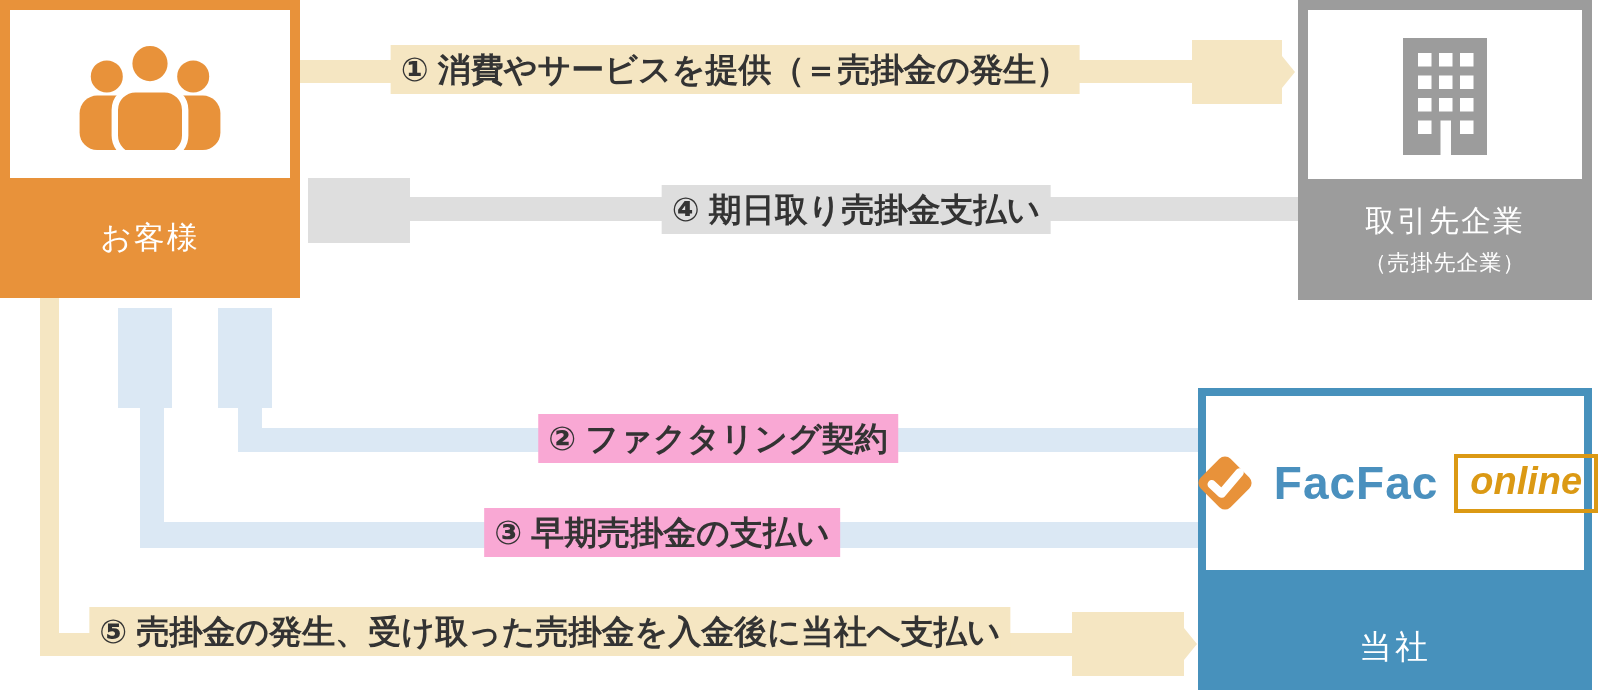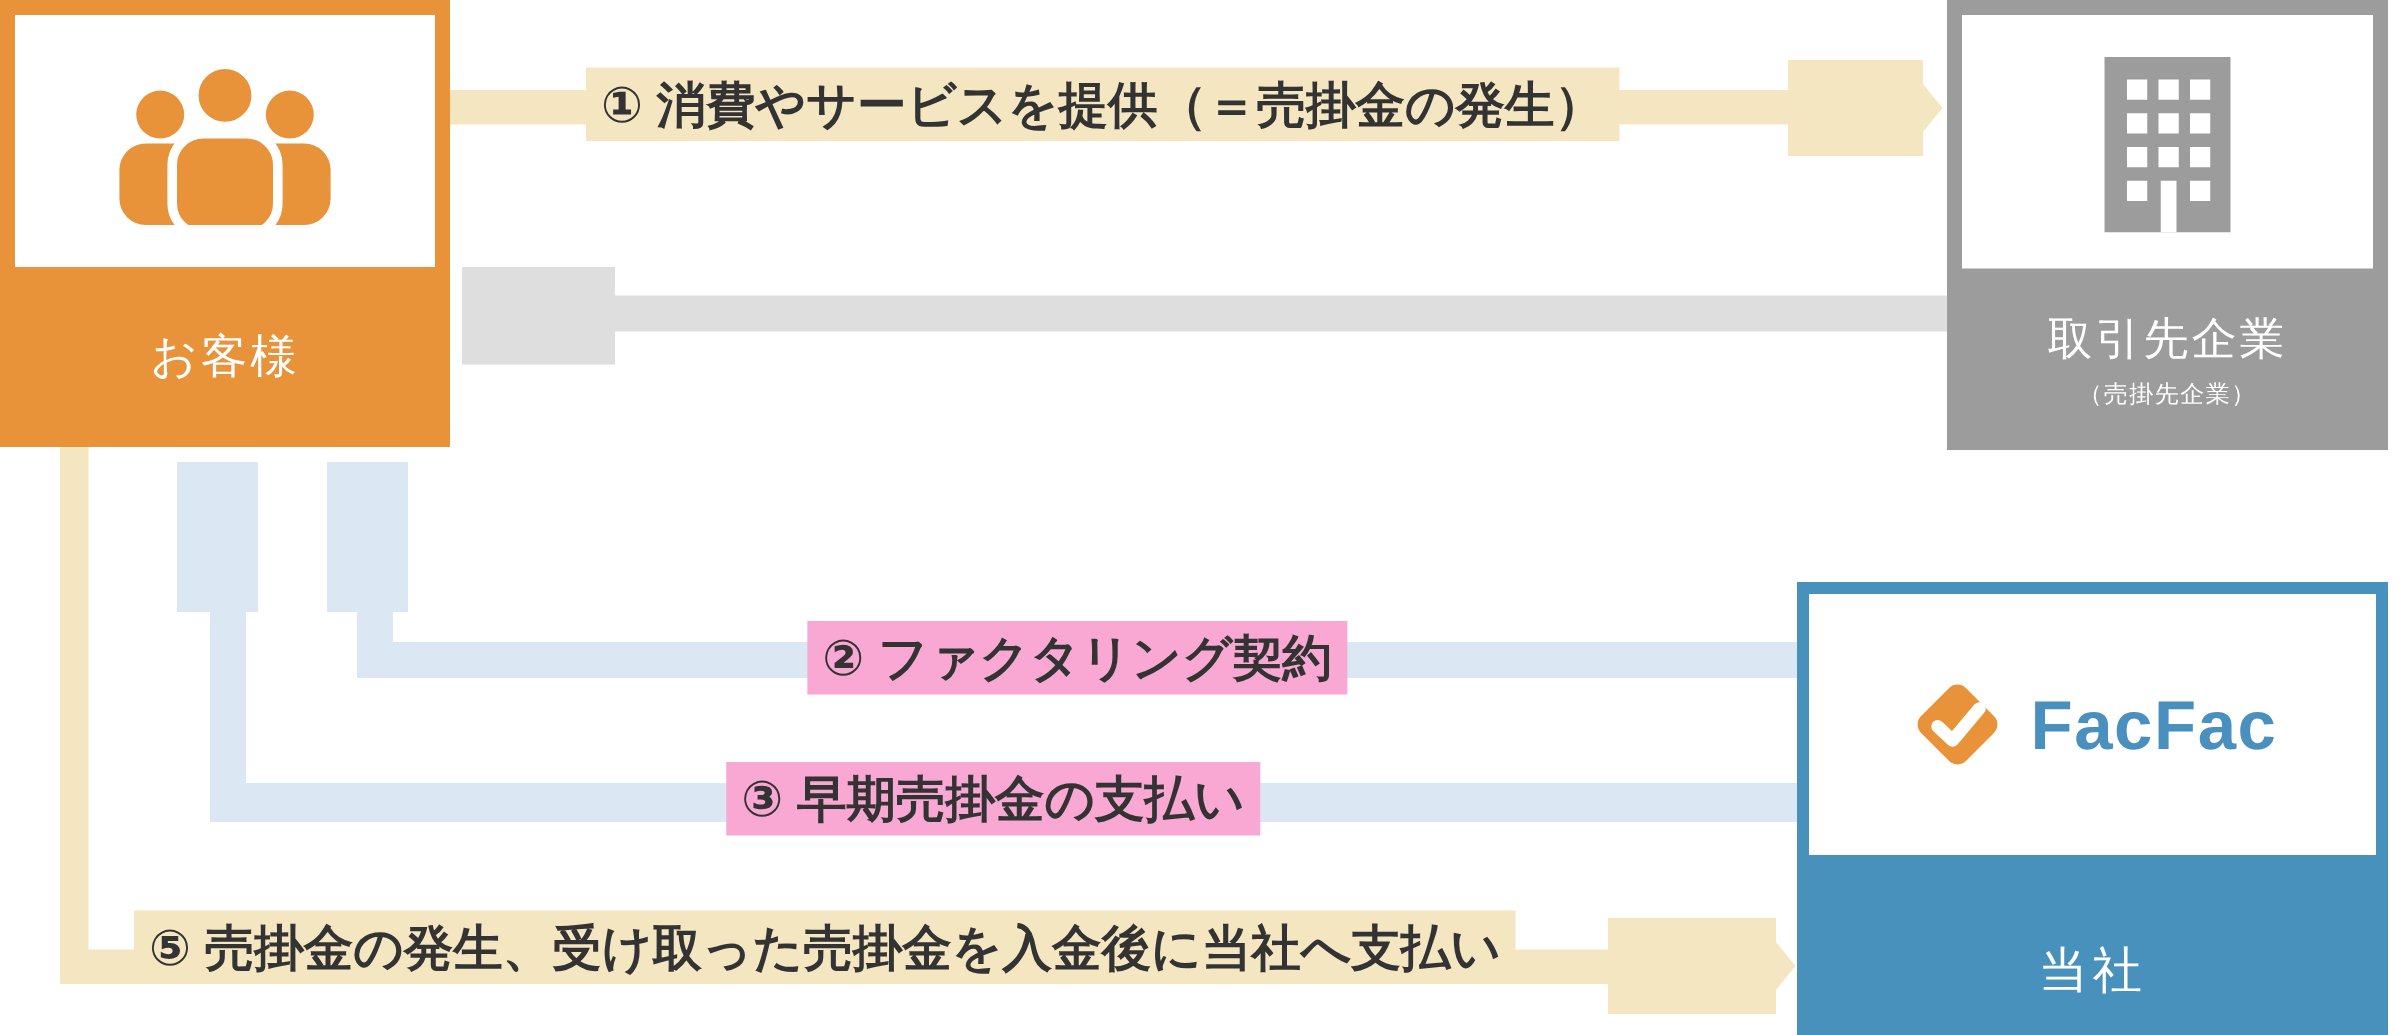--- a/index.html
+++ b/index.html
@@ -12,21 +12,21 @@
   .entity .band{position:absolute;left:0;right:0;display:flex;flex-direction:column;align-items:center;justify-content:center;color:#ffffff;font-weight:normal;}
 
   .customer-box{left:0;top:0;width:300px;height:298px;background:#E8923A;}
   .customer-box .inner{left:10px;top:10px;width:280px;height:168px;}
   .customer-box .band{top:178px;bottom:0;font-size:31px;letter-spacing:2px;}
 
   .client-box{left:1298px;top:0;width:294px;height:300px;background:#9C9C9C;}
   .client-box .inner{left:10px;top:10px;width:274px;height:169px;}
   .client-box .band{top:179px;bottom:0;}
   .client-box .band .main{font-size:30px;letter-spacing:2px;text-align:center;}
-  .client-box .band .sub{font-size:16px;margin-top:6px;letter-spacing:1px;}
+  .client-box .band .sub{font-size:22px;margin-top:6px;letter-spacing:1px;}
 
   .company-box{left:1198px;top:388px;width:394px;height:302px;background:#4791BC;}
   .company-box .inner{left:8px;top:8px;width:378px;height:174px;}
   .company-box .band{top:182px;bottom:0;font-size:33px;letter-spacing:3px;margin-top:34px;}
 
   
   .logo-row{display:flex;align-items:center;gap:16px;}
   .logo-brand{font-size:46px;font-weight:bold;color:#4A90BE;letter-spacing:1px;}
   .logo-online{font-size:38px;font-style:italic;color:#DB9914;border:4px solid #DB9914;padding:2px 12px 6px 12px;font-weight:bold;}
 
@@ -49,20 +49,21 @@
 
 <div class="canvas">
 
   <div class="seg beige" style="left:300px;top:60px;width:892px;height:23px;"></div>
   <div class="seg beige" style="left:1192px;top:40px;width:90px;height:64px;"></div>
   <div class="tip-right tip-beige" style="left:1282px;top:56px;"></div>
   <div class="arrow-label hl-beige" style="left:735px;top:45px;">① 消費やサービスを提供（＝売掛金の発生）</div>
 
   <div class="seg lgray" style="left:308px;top:178px;width:102px;height:65px;"></div>
   <div class="seg lgray" style="left:410px;top:197px;width:888px;height:24px;"></div>
+  <div class="arrow-label hl-lgray" style="left:856px;top:185px;">④ 期日取り売掛金支払い</div>
 
   <div class="seg lblue" style="left:238px;top:428px;width:960px;height:24px;"></div>
   <div class="seg lblue" style="left:238px;top:408px;width:24px;height:44px;"></div>
   <div class="seg lblue" style="left:218px;top:308px;width:54px;height:100px;"></div>
   <div class="arrow-label hl-lblue" style="left:718px;top:414px;">② ファクタリング契約</div>
 
   <div class="seg lblue" style="left:140px;top:522px;width:1058px;height:26px;"></div>
   <div class="seg lblue" style="left:140px;top:408px;width:24px;height:140px;"></div>
   <div class="seg lblue" style="left:118px;top:308px;width:54px;height:100px;"></div>
   <div class="arrow-label hl-lblue" style="left:662px;top:508px;">③ 早期売掛金の支払い</div>
@@ -118,18 +119,19 @@
   </div>
 
   <div class="entity company-box">
     <div class="inner">
       <div class="logo-row">
         <svg width="66" height="66" viewBox="0 0 100 100">
           <rect x="18" y="18" width="64" height="64" rx="12" fill="#E8923A" transform="rotate(45 50 50)"></rect>
           <path d="M30 52 L45 66 L72 34" fill="none" stroke="#ffffff" stroke-width="13" stroke-linecap="round" stroke-linejoin="round"></path>
         </svg>
         <span class="logo-brand">FacFac</span>
+        <span class="logo-online">online</span>
       </div>
     </div>
     <div class="band">当社</div>
   </div>
 
 </div>
 
 </body></html>

